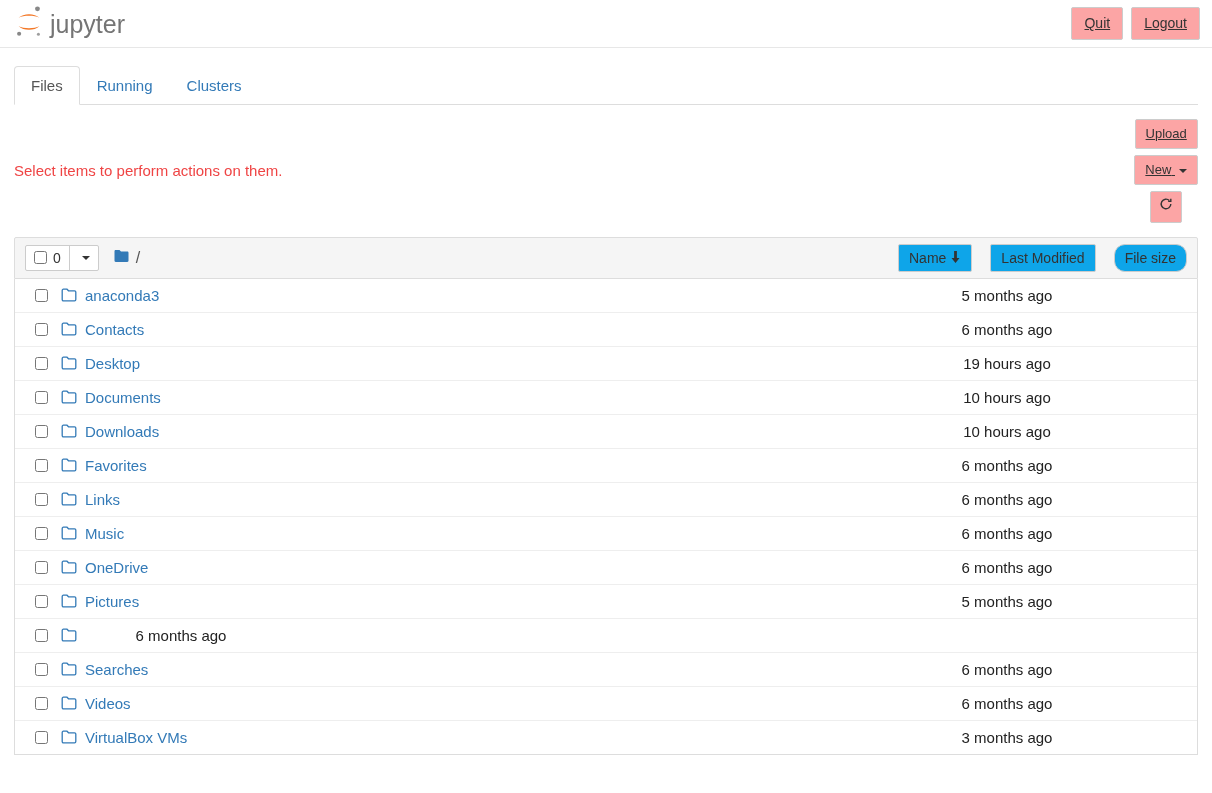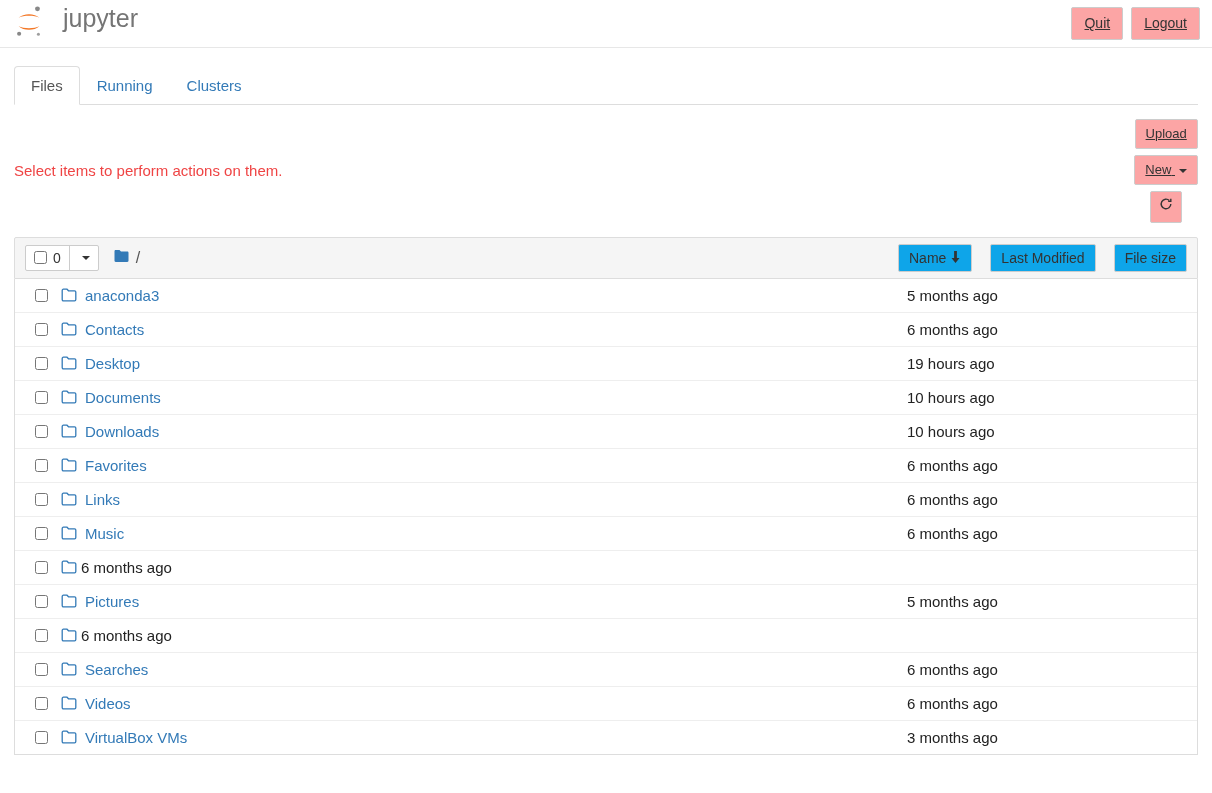--- a/index.html
+++ b/index.html
@@ -16,22 +16,22 @@
   
   .header {
     padding: 6px 12px 6px 12px;
     border-bottom: 1px solid #e7e7e7;
     display: flex;
     align-items: center;
     justify-content: space-between;
   }
   .logo-wrap {
     display: flex;
-    align-items: flex-start;
-    gap: 19px;
+    align-items: flex-end;
+    gap: 6px;
     padding-left: 2px;
   }
   .logo-word {
     font-size: 25px;
     color: #757575;
     letter-spacing: 0px;
     line-height: 1;
     padding-bottom: 4px;
   }
   .header-buttons {
@@ -167,21 +167,21 @@
     padding: 5px 10px;
     font-size: 14px;
     color: #333;
     cursor: pointer;
     display: flex;
     align-items: center;
     gap: 4px;
   }
   .col-name { min-width: 60px; }
   .col-mod  { min-width: 100px; justify-content: center; }
-  .col-size { min-width: 60px; }
+  .col-size { min-width: 60px; border-radius: 11px; }
   .arrow-down {
     display: inline-block;
     font-size: 14px;
     line-height: 1;
   }
 
   .list-body {
     border: 1px solid #ddd;
     border-top: none;
   }
@@ -203,21 +203,21 @@
     display: flex;
     justify-content: center;
     color: #337ab7;
   }
   .row .name-cell {
     flex: 1;
     padding-left: 4px;
   }
   .row .mod-cell {
     width: 200px;
-    text-align: left;
+    text-align: center;
     color: #222;
   }
   .row .size-cell {
     width: 80px;
     text-align: right;
     color: #222;
   }
 
   
   .folder-svg { width: 16px; height: 14px; }
@@ -416,20 +416,21 @@
       </div>
       <div class="row">
         <div class="cb">
           <input type="checkbox" style="">
         </div>
         <div class="icon-cell">
   <svg class="folder-svg" viewBox="0 0 16 14" fill="none" stroke="#337ab7" stroke-width="1.3">
     <path d="M1.2 2.4 C1.2 1.8 1.7 1.2 2.4 1.2 L6 1.2 L7.5 2.8 L13.6 2.8 C14.3 2.8 14.8 3.3 14.8 4 L14.8 11.6 C14.8 12.3 14.3 12.8 13.6 12.8 L2.4 12.8 C1.7 12.8 1.2 12.3 1.2 11.6 Z"></path>
   </svg>
 </div>
+        <div class="name-cell"><a href="#">OneDrive</a></div>
         <div class="mod-cell">6 months ago</div>
         <div class="size-cell"></div>
       </div>
       <div class="row">
         <div class="cb">
           <input type="checkbox" style="">
         </div>
         <div class="icon-cell">
   <svg class="folder-svg" viewBox="0 0 16 14" fill="none" stroke="#337ab7" stroke-width="1.3">
     <path d="M1.2 2.4 C1.2 1.8 1.7 1.2 2.4 1.2 L6 1.2 L7.5 2.8 L13.6 2.8 C14.3 2.8 14.8 3.3 14.8 4 L14.8 11.6 C14.8 12.3 14.3 12.8 13.6 12.8 L2.4 12.8 C1.7 12.8 1.2 12.3 1.2 11.6 Z"></path>

